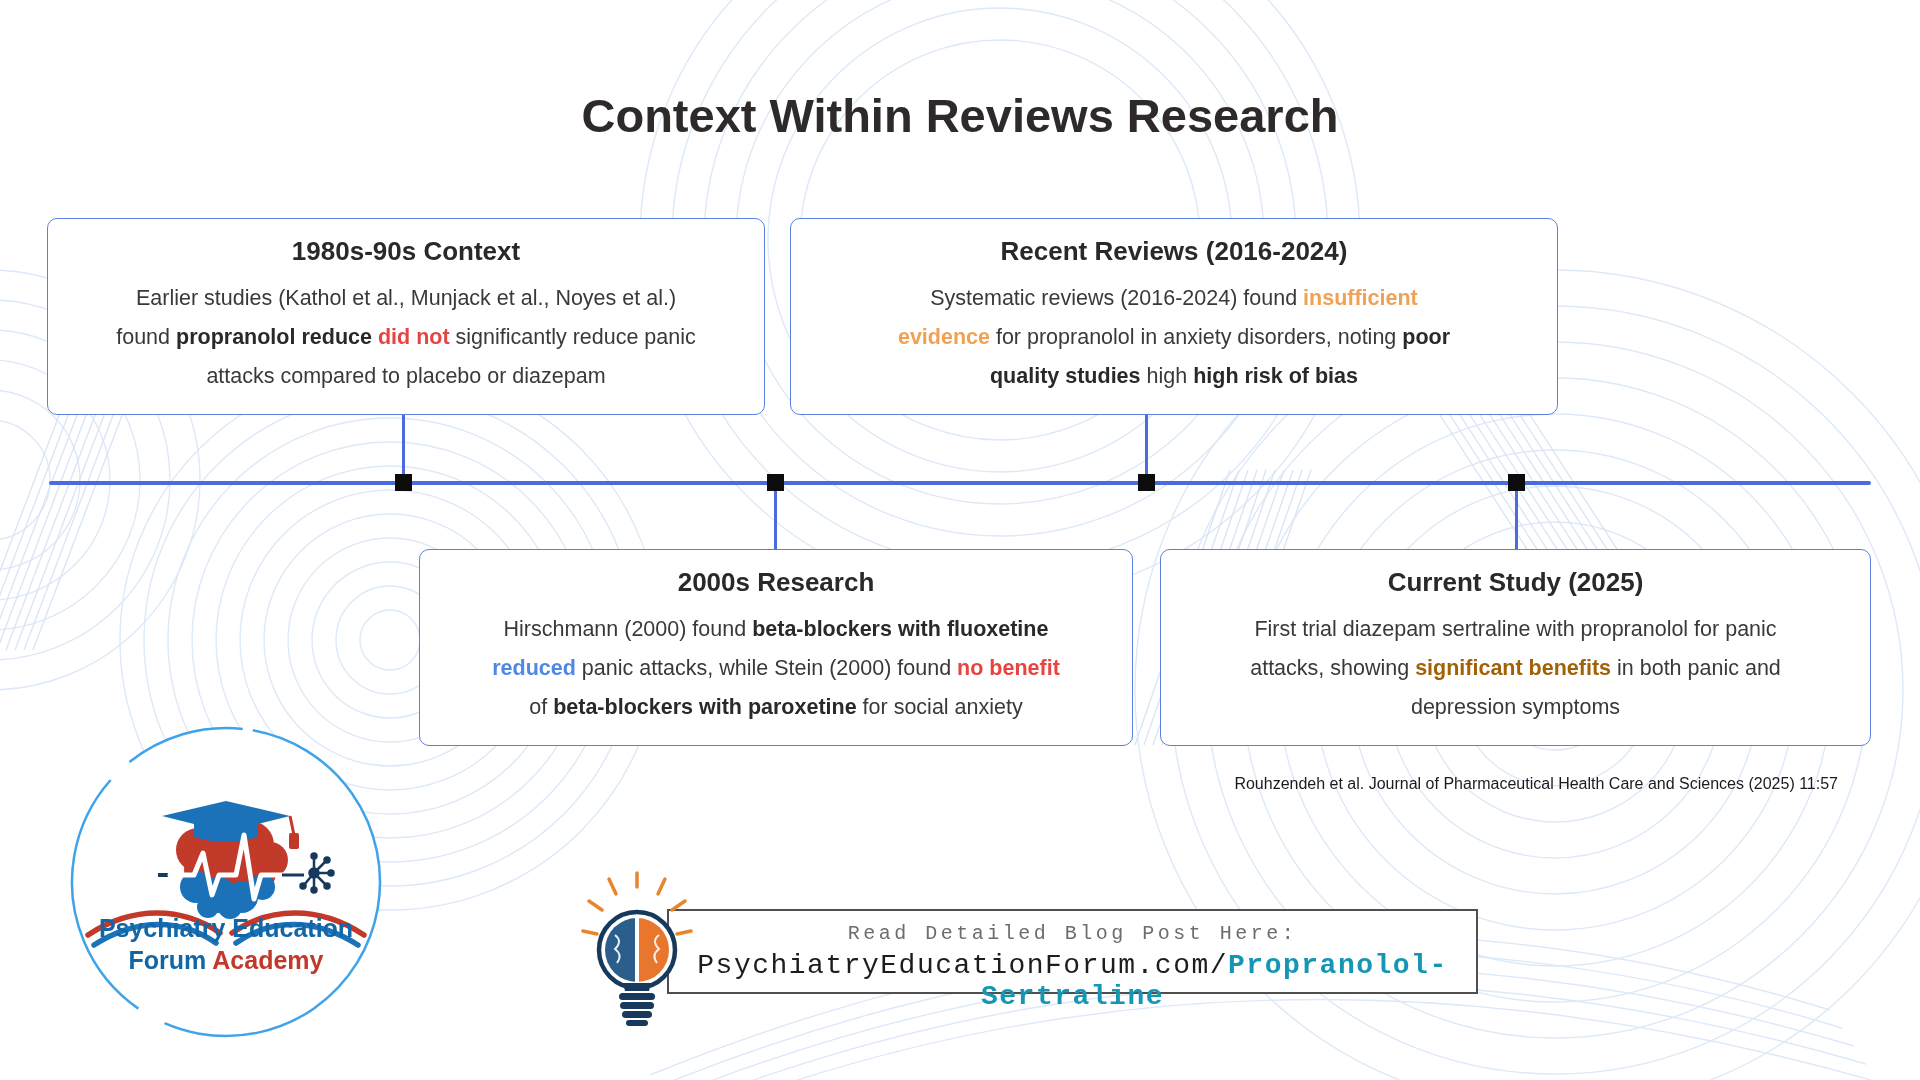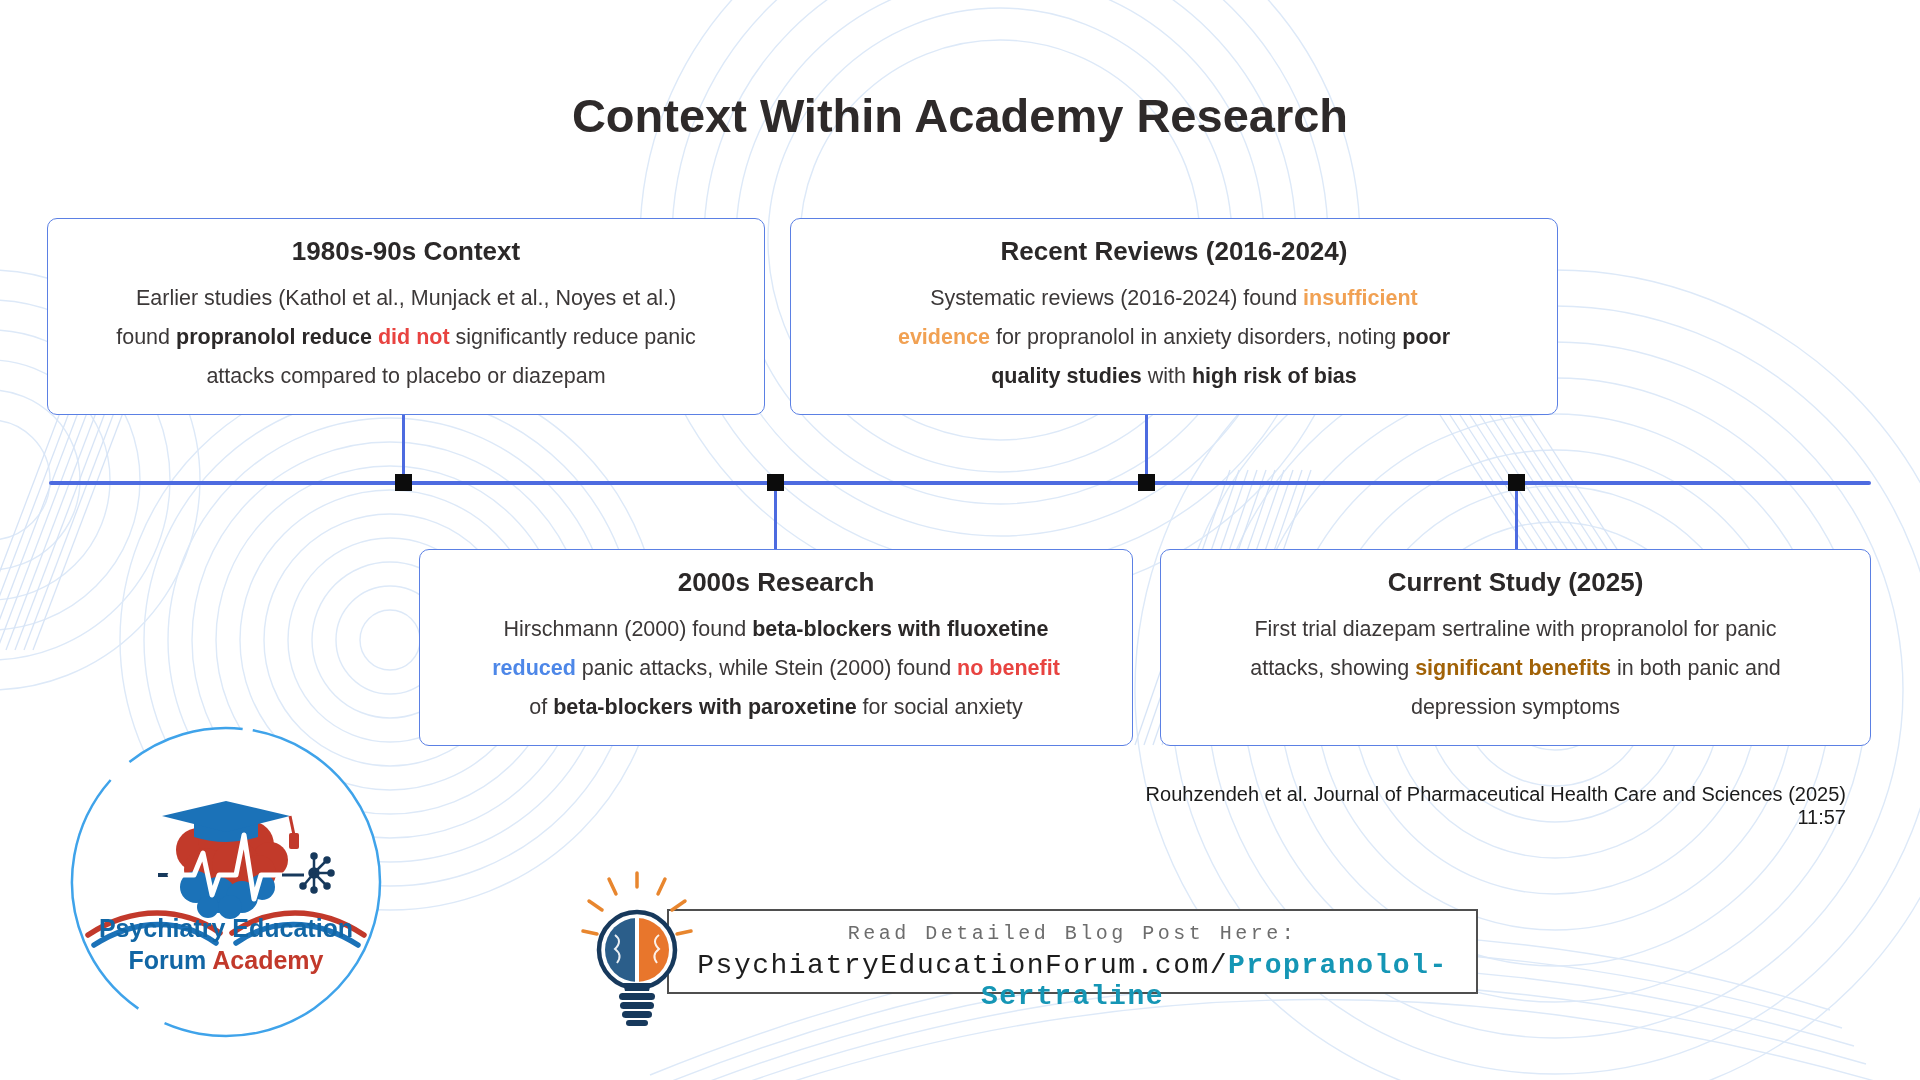--- a/index.html
+++ b/index.html
@@ -16,22 +16,22 @@
   .card{position:absolute;background:#ffffff;border:1.6px solid #5b80e4;border-radius:10px;
         box-sizing:border-box;z-index:2;text-align:center;}
   .card h2{margin:17px 0 0 0;font-size:26px;font-weight:700;color:#2b2828;}
   .card-body{margin:12px 18px 0 18px;font-size:21.5px;line-height:39px;color:#3c3838;
              white-space:pre-wrap;}
   .seg-bold{font-weight:700;color:#2b2828;}
   .seg-red{font-weight:700;color:#e84340;}
   .seg-orange{font-weight:700;color:#f1a153;}
   .seg-blue{font-weight:700;color:#4d87e8;}
   .seg-green{font-weight:700;color:#a16207;}
-  .citation{position:absolute;left:1100px;top:767px;width:730px;text-align:right;margin:16px;
-            font-size:20px;color:#1b1b1b;z-index:3;}
+  .citation{position:absolute;left:1100px;top:767px;width:730px;text-align:right;margin:8px;
+            font-size:16px;color:#1b1b1b;z-index:3;}
   
   .logo{position:absolute;left:58px;top:715px;width:336px;height:336px;z-index:3;}
   
   .blog-box{position:absolute;left:667px;top:909px;width:811px;height:85px;border:2px solid #4f4f4f;
             background:#ffffff;box-sizing:border-box;text-align:center;z-index:3;cursor:pointer;font-family:Liberation Mono, monospace;}
   .blog-label{margin-top:11px;font-size:20px;color:#6d6d6d;letter-spacing:3.5px;}
   .blog-url{margin-top:5px;font-size:28px;color:#1d1d1d;letter-spacing:1.5px;}
   .blog-url .hl{color:#1596b5;font-weight:700;}
   .bulb{position:absolute;left:575px;top:865px;z-index:4;}
 </style>
@@ -107,21 +107,21 @@
         <line x1="1470" y1="415" x2="1590" y2="600"></line>
       <line x1="1480" y1="415" x2="1600" y2="600"></line>
         <line x1="1490" y1="415" x2="1610" y2="600"></line>
       <line x1="1500" y1="415" x2="1620" y2="600"></line>
         <line x1="1510" y1="415" x2="1630" y2="600"></line>
       <line x1="1520" y1="415" x2="1640" y2="600"></line>
         <line x1="1530" y1="415" x2="1650" y2="600"></line>
     </g>
   </svg>
 
-  <h1 class="page-title">Context Within Academy Research</h1>
+  <h1 class="page-title">Context Within Reviews Research</h1>
 
   <div class="tl-line"></div>
   <div class="connector" style="left:402px;top:414px;height:69px;"></div>
   <div class="connector" style="left:1145px;top:414px;height:69px;"></div>
   <div class="connector" style="left:774px;top:483px;height:66px;"></div>
   <div class="connector" style="left:1515px;top:483px;height:66px;"></div>
   <div class="marker" style="left:395px;top:474px;"></div>
   <div class="marker" style="left:767px;top:474px;"></div>
   <div class="marker" style="left:1138px;top:474px;"></div>
   <div class="marker" style="left:1508px;top:474px;"></div>
@@ -130,21 +130,21 @@
     <h2>1980s-90s Context</h2>
     <p class="card-body"><span>Earlier studies (Kathol et al., Munjack et al., Noyes et al.)
 found </span><span class="seg-bold">propranolol reduce</span><span> </span><span class="seg-red">did not</span><span> significantly reduce panic
 attacks compared to placebo or diazepam</span></p>
   </section>
 
   <section class="card" style="left:790px;top:218px;width:768px;height:197px;">
     <h2>Recent Reviews (2016-2024)</h2>
     <p class="card-body"><span>Systematic reviews (2016-2024) found </span><span class="seg-orange">insufficient
 evidence</span><span> for propranolol in anxiety disorders, noting </span><span class="seg-bold">poor
-quality studies</span><span> with </span><span class="seg-bold">high risk of bias</span></p>
+quality studies</span><span> high </span><span class="seg-bold">high risk of bias</span></p>
   </section>
 
   <section class="card" style="left:419px;top:549px;width:714px;height:197px;">
     <h2>2000s Research</h2>
     <p class="card-body"><span>Hirschmann (2000) found </span><span class="seg-bold">beta-blockers with fluoxetine</span><span>
 </span><span class="seg-blue">reduced</span><span> panic attacks, while Stein (2000) found </span><span class="seg-red">no benefit</span><span>
 of </span><span class="seg-bold">beta-blockers with paroxetine</span><span> for social anxiety</span></p>
   </section>
 
   <section class="card" style="left:1160px;top:549px;width:711px;height:197px;">

